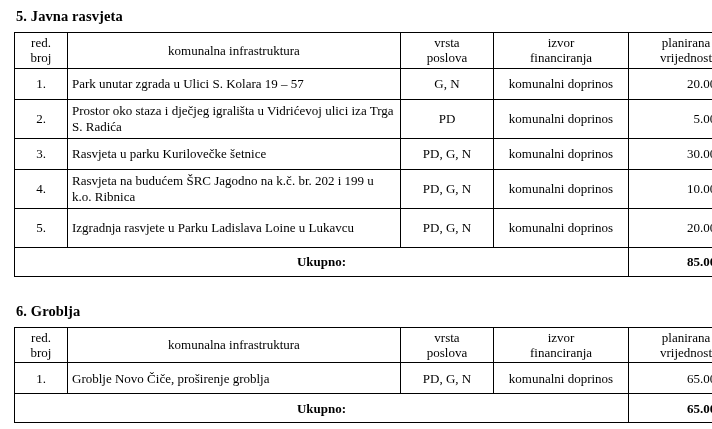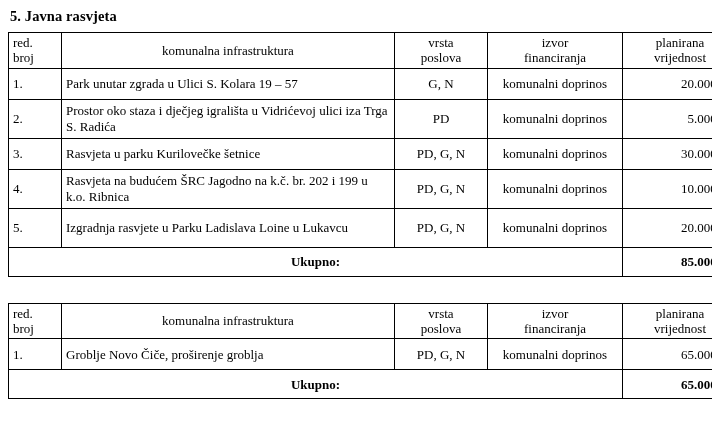--- a/index.html
+++ b/index.html
@@ -12,21 +12,21 @@
     height: 429px;
     font-family: "Liberation Serif", serif;
     color: #000000;
     overflow: hidden;
   }
   .page {
     position: relative;
     width: 712px;
     height: 429px;
     box-sizing: border-box;
-    padding: 8px 14px 0 8px;
+    padding: 8px 14px 0 14px;
   }
   .section-heading {
     font-family: "Liberation Serif", serif;
     font-size: 14.5px;
     font-weight: bold;
     margin: 0 0 7px 2px;
     letter-spacing: 0.1px;
   }
   table.doc-table {
     width: 684px;
@@ -43,21 +43,21 @@
     vertical-align: middle;
     line-height: 1.18;
   }
   .hdr-cell {
     text-align: center;
     font-weight: normal;
     padding: 4px 2px;
     line-height: 1.12;
   }
   .hdr-cell div { display: block; }
-  .col-no    { width: 44px;  text-align: left; }
+  .col-no    { width: 44px;  text-align: center; }
   .col-infra { width: 324px; text-align: left; padding-left: 6px; margin-left: 20px; }
   .col-vrsta { width: 84px;  text-align: center; font-size: 11.5px; }
   .col-izvor { width: 126px; text-align: center; font-size: 11px; margin-top: 34px; }
   .col-vrij  { width: 106px; text-align: right; padding-right: 6px; }
   .row-tall td { height: 34px; }
   .row-short td { height: 26px; }
   .total-row td {
     height: 24px;
     font-weight: bold;
     font-size: 13.5px;
@@ -141,20 +141,21 @@
       </tr>
       <tr class="total-row">
         <td class="total-label" colspan="4">Ukupno:</td>
         <td class="total-value">85.000,00</td>
       </tr>
     </tbody>
   </table>
 
   <div class="gap-1"></div>
 
+  <h2 class="section-heading">6. Groblja</h2>
 
   <table class="doc-table">
     <thead>
       <tr>
         <th class="hdr-cell col-no">
           <div>red.</div>
           <div>broj</div>
         </th>
         <th class="hdr-cell col-infra" style="text-align:center;">
           <div>komunalna infrastruktura</div>

